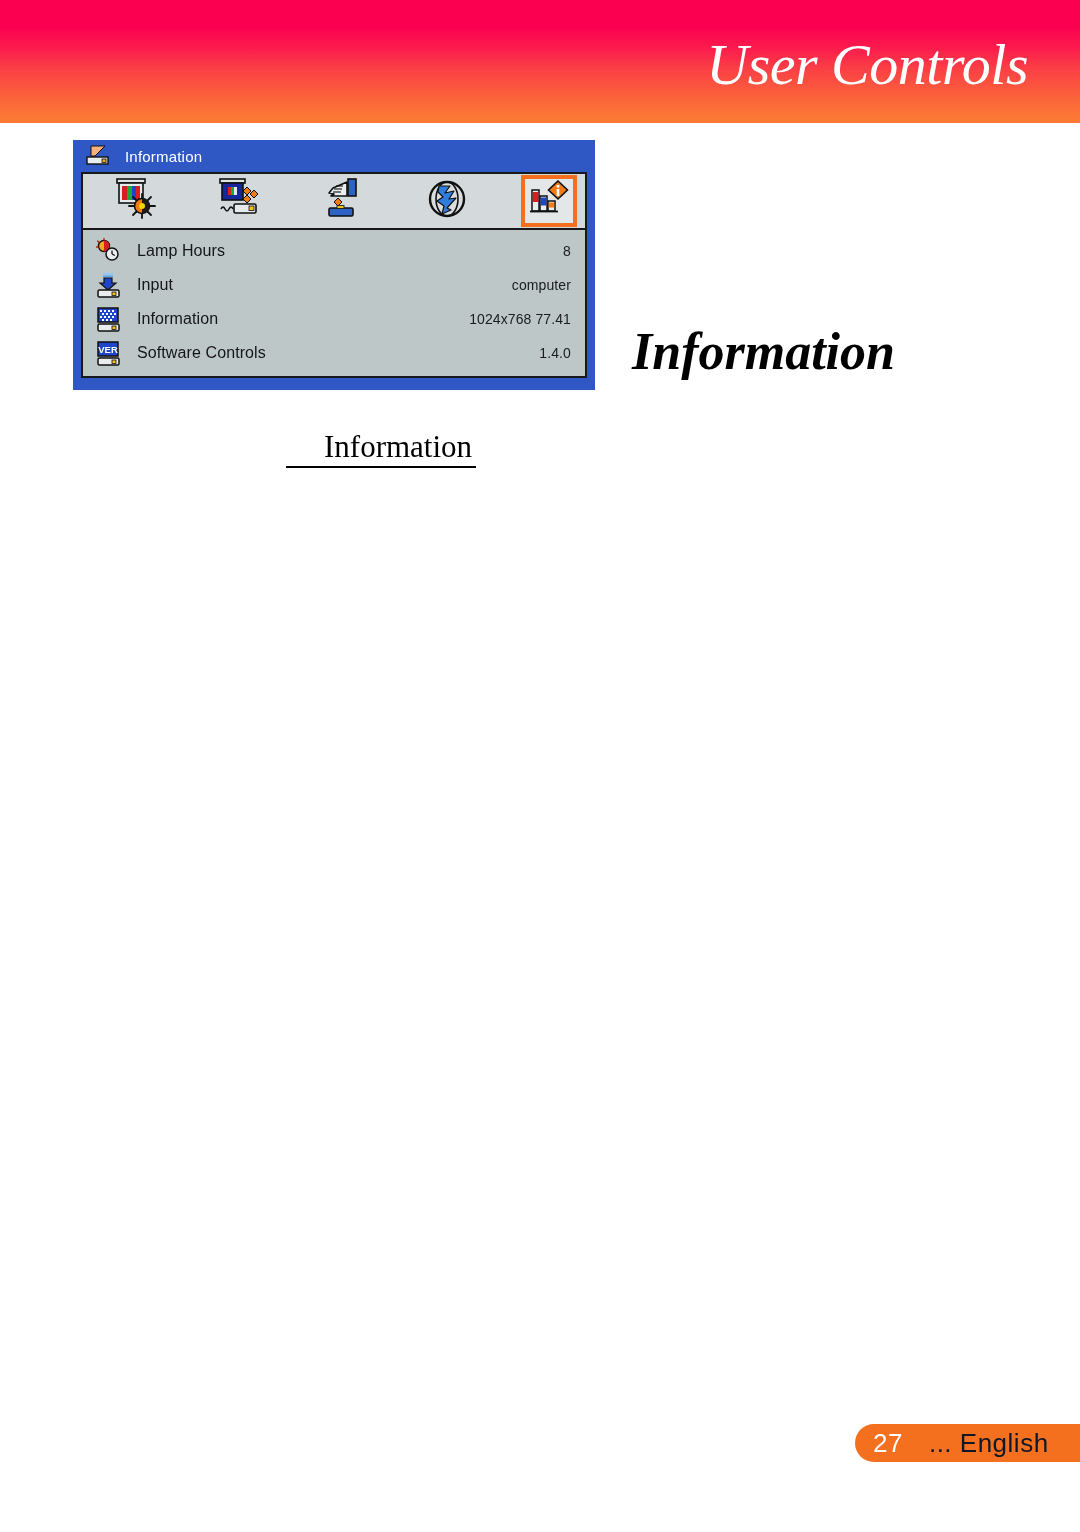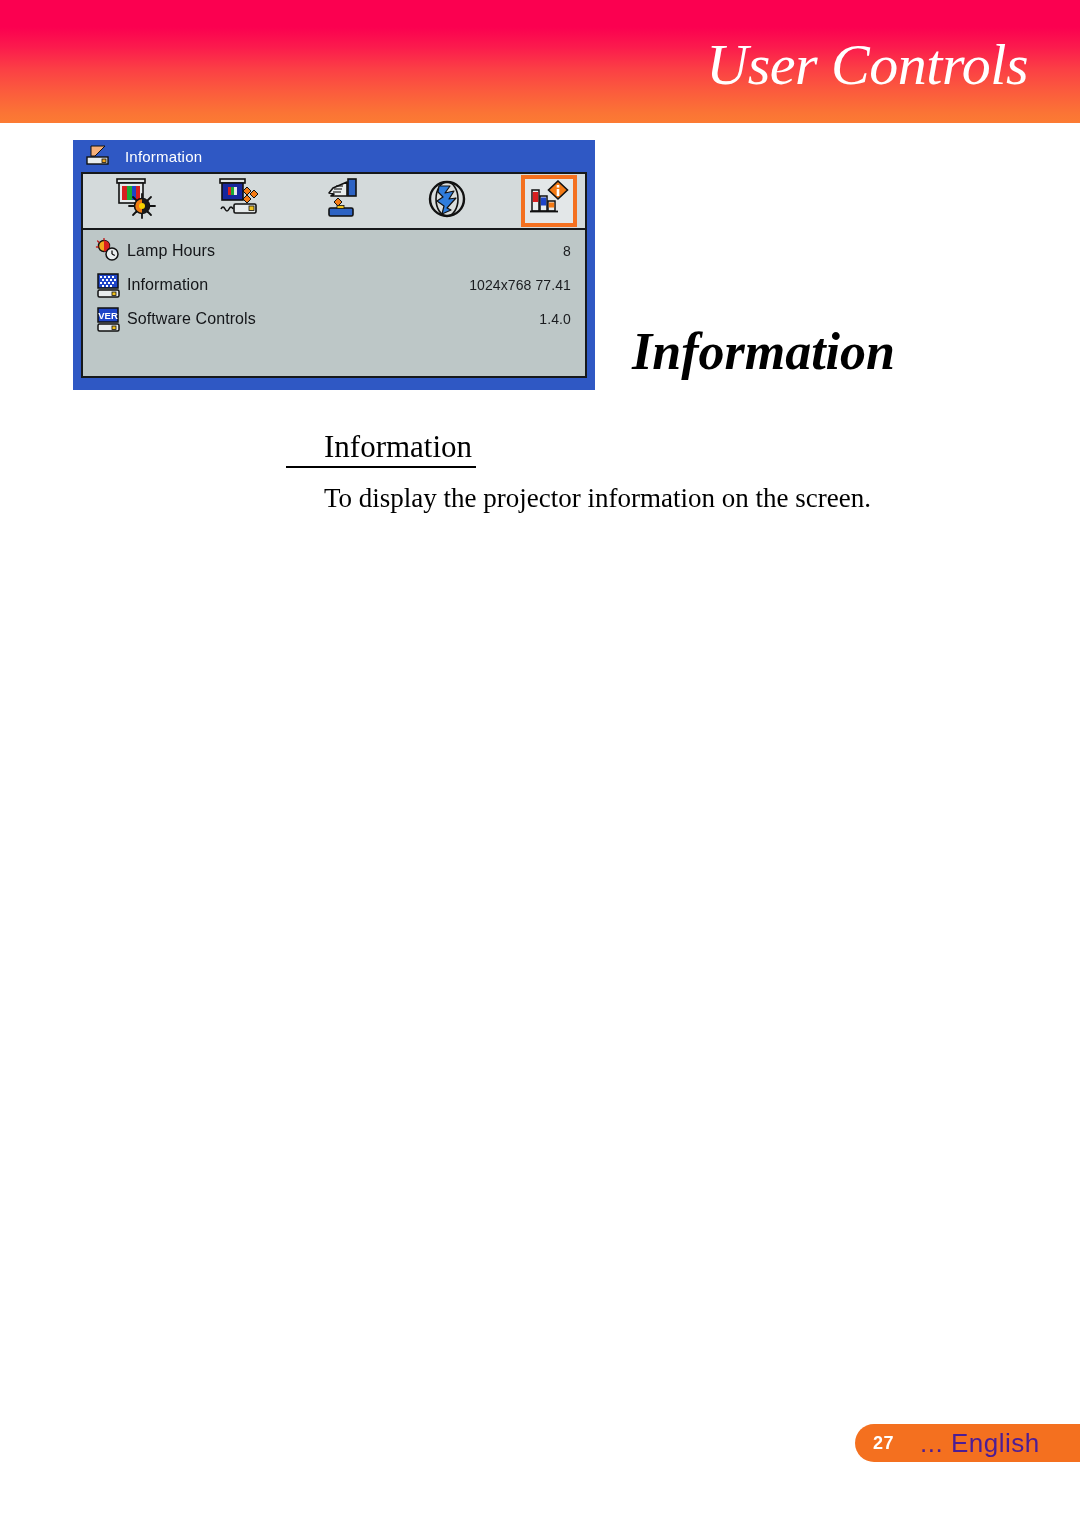--- a/index.html
+++ b/index.html
@@ -124,21 +124,21 @@
     display: flex;
     align-items: center;
     padding: 0 14px 0 12px;
     box-sizing: border-box;
   }
   .row-icon {
     width: 26px;
     height: 26px;
     flex: none;
     position: relative;
-    margin-right: 6px;
+    margin-right: 16px;
     text-align: center;
   }
   .row-label {
     font-family: "Liberation Sans", sans-serif;
     font-size: 16px;
     color: #141619;
     font-weight: normal;
     letter-spacing: 0.1px;
   }
   .row-value {
@@ -196,29 +196,28 @@
     height: 38px;
     background: #f4701f;
     border-radius: 19px 0 0 19px;
     display: flex;
     align-items: center;
     box-sizing: border-box;
     padding-left: 18px;
   }
   .footer-page {
     font-family: "Liberation Sans", sans-serif;
-    font-size: 18px;
+    font-size: 26px;
     color: #ffffff;
     letter-spacing: 0.5px;
-    font-weight: bold;
   }
   .footer-lang {
     font-family: "Liberation Sans", sans-serif;
     font-size: 26px;
-    color: #4c1d95;
+    color: #0f172a;
     margin-left: 26px;
     letter-spacing: 0.5px;
   }
 </style>
 </head>
 <body>
 
 <div class="header-banner">
   <div class="header-title">User Controls</div>
 </div>
@@ -345,20 +344,33 @@
             </g>
             <circle cx="17" cy="16" r="6" fill="#e9edee" stroke="#111" stroke-width="1.5"></circle>
             <line x1="17" y1="16" x2="17" y2="12.5" stroke="#111" stroke-width="1.3"></line>
             <line x1="17" y1="16" x2="19.8" y2="17.5" stroke="#111" stroke-width="1.3"></line>
           </svg>
         </span>
         <span class="row-label">Lamp Hours</span>
         <span class="row-value">8</span>
       </div>
 
+      <div class="osd-row">
+        <span class="row-icon">
+          <svg width="26" height="26" viewBox="0 0 26 26" xmlns="http://www.w3.org/2000/svg">
+            <rect x="8" y="1" width="10" height="1.8" fill="#8fc6f5"></rect>
+            <rect x="8" y="3.4" width="10" height="1.8" fill="#5ba8ee"></rect>
+            <polygon points="9,6 17,6 17,11 21,11 13,18 5,11 9,11" fill="#1f45c8" stroke="#111" stroke-width="1.2"></polygon>
+            <rect x="3" y="18" width="21" height="7" rx="1.5" fill="#e9edee" stroke="#111" stroke-width="1.5"></rect>
+            <rect x="17" y="20" width="4" height="3.4" fill="#f2c21c" stroke="#111" stroke-width="0.8"></rect>
+          </svg>
+        </span>
+        <span class="row-label">Input</span>
+        <span class="row-value">computer</span>
+      </div>
 
       <div class="osd-row">
         <span class="row-icon">
           <svg width="26" height="26" viewBox="0 0 26 26" xmlns="http://www.w3.org/2000/svg">
             <rect x="3" y="2" width="20" height="14" fill="#1f45c8" stroke="#111" stroke-width="1.5"></rect>
             <g fill="#ffffff">
               <rect x="5" y="4" width="2" height="2"></rect>
                 <rect x="9" y="4" width="2" height="2"></rect>
               <rect x="13" y="4" width="2" height="2"></rect>
                 <rect x="17" y="4" width="2" height="2"></rect>
@@ -396,19 +408,18 @@
       </div>
 
     </div>
   </div>
 </div>
 
 <div class="section-title">Information</div>
 
 <div class="subhead-wrap">
   <div class="subhead">Information</div>
-  <div class="body-line">To display the projector information on the screen.</div>
 </div>
 
 <div class="footer-pill">
   <span class="footer-page">27</span>
   <span class="footer-lang">... English</span>
 </div>
 
 </body></html>

